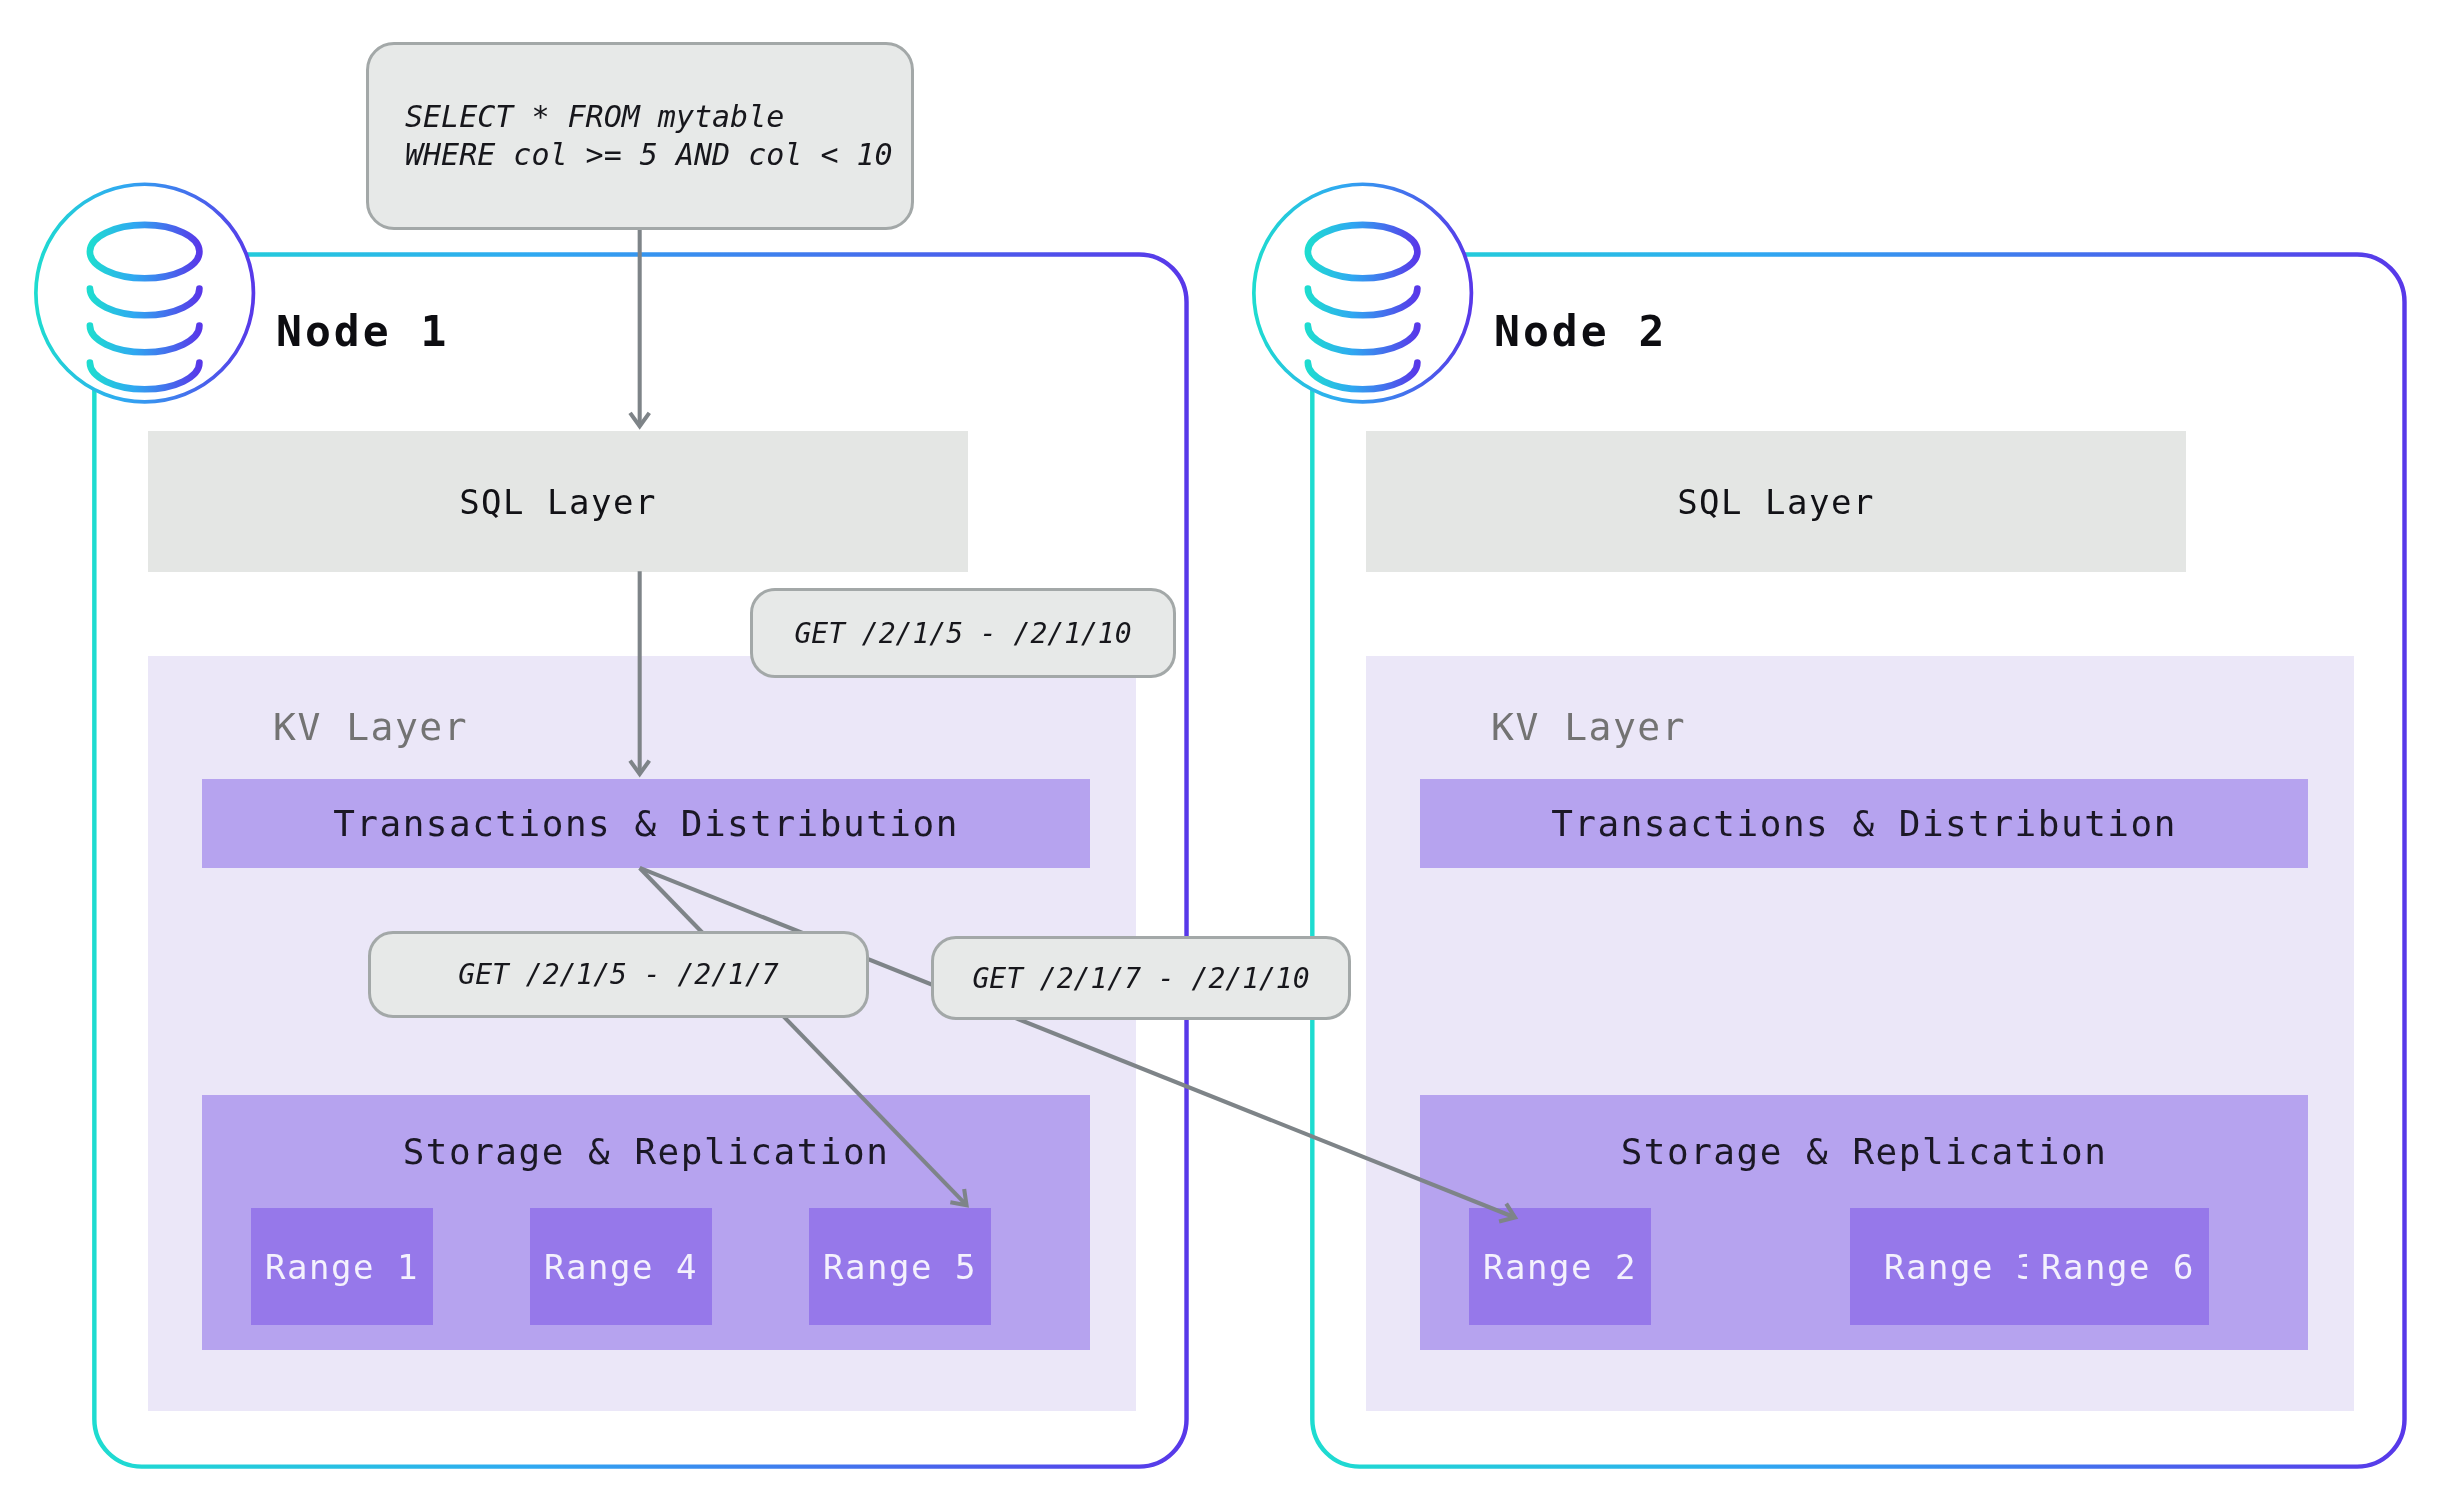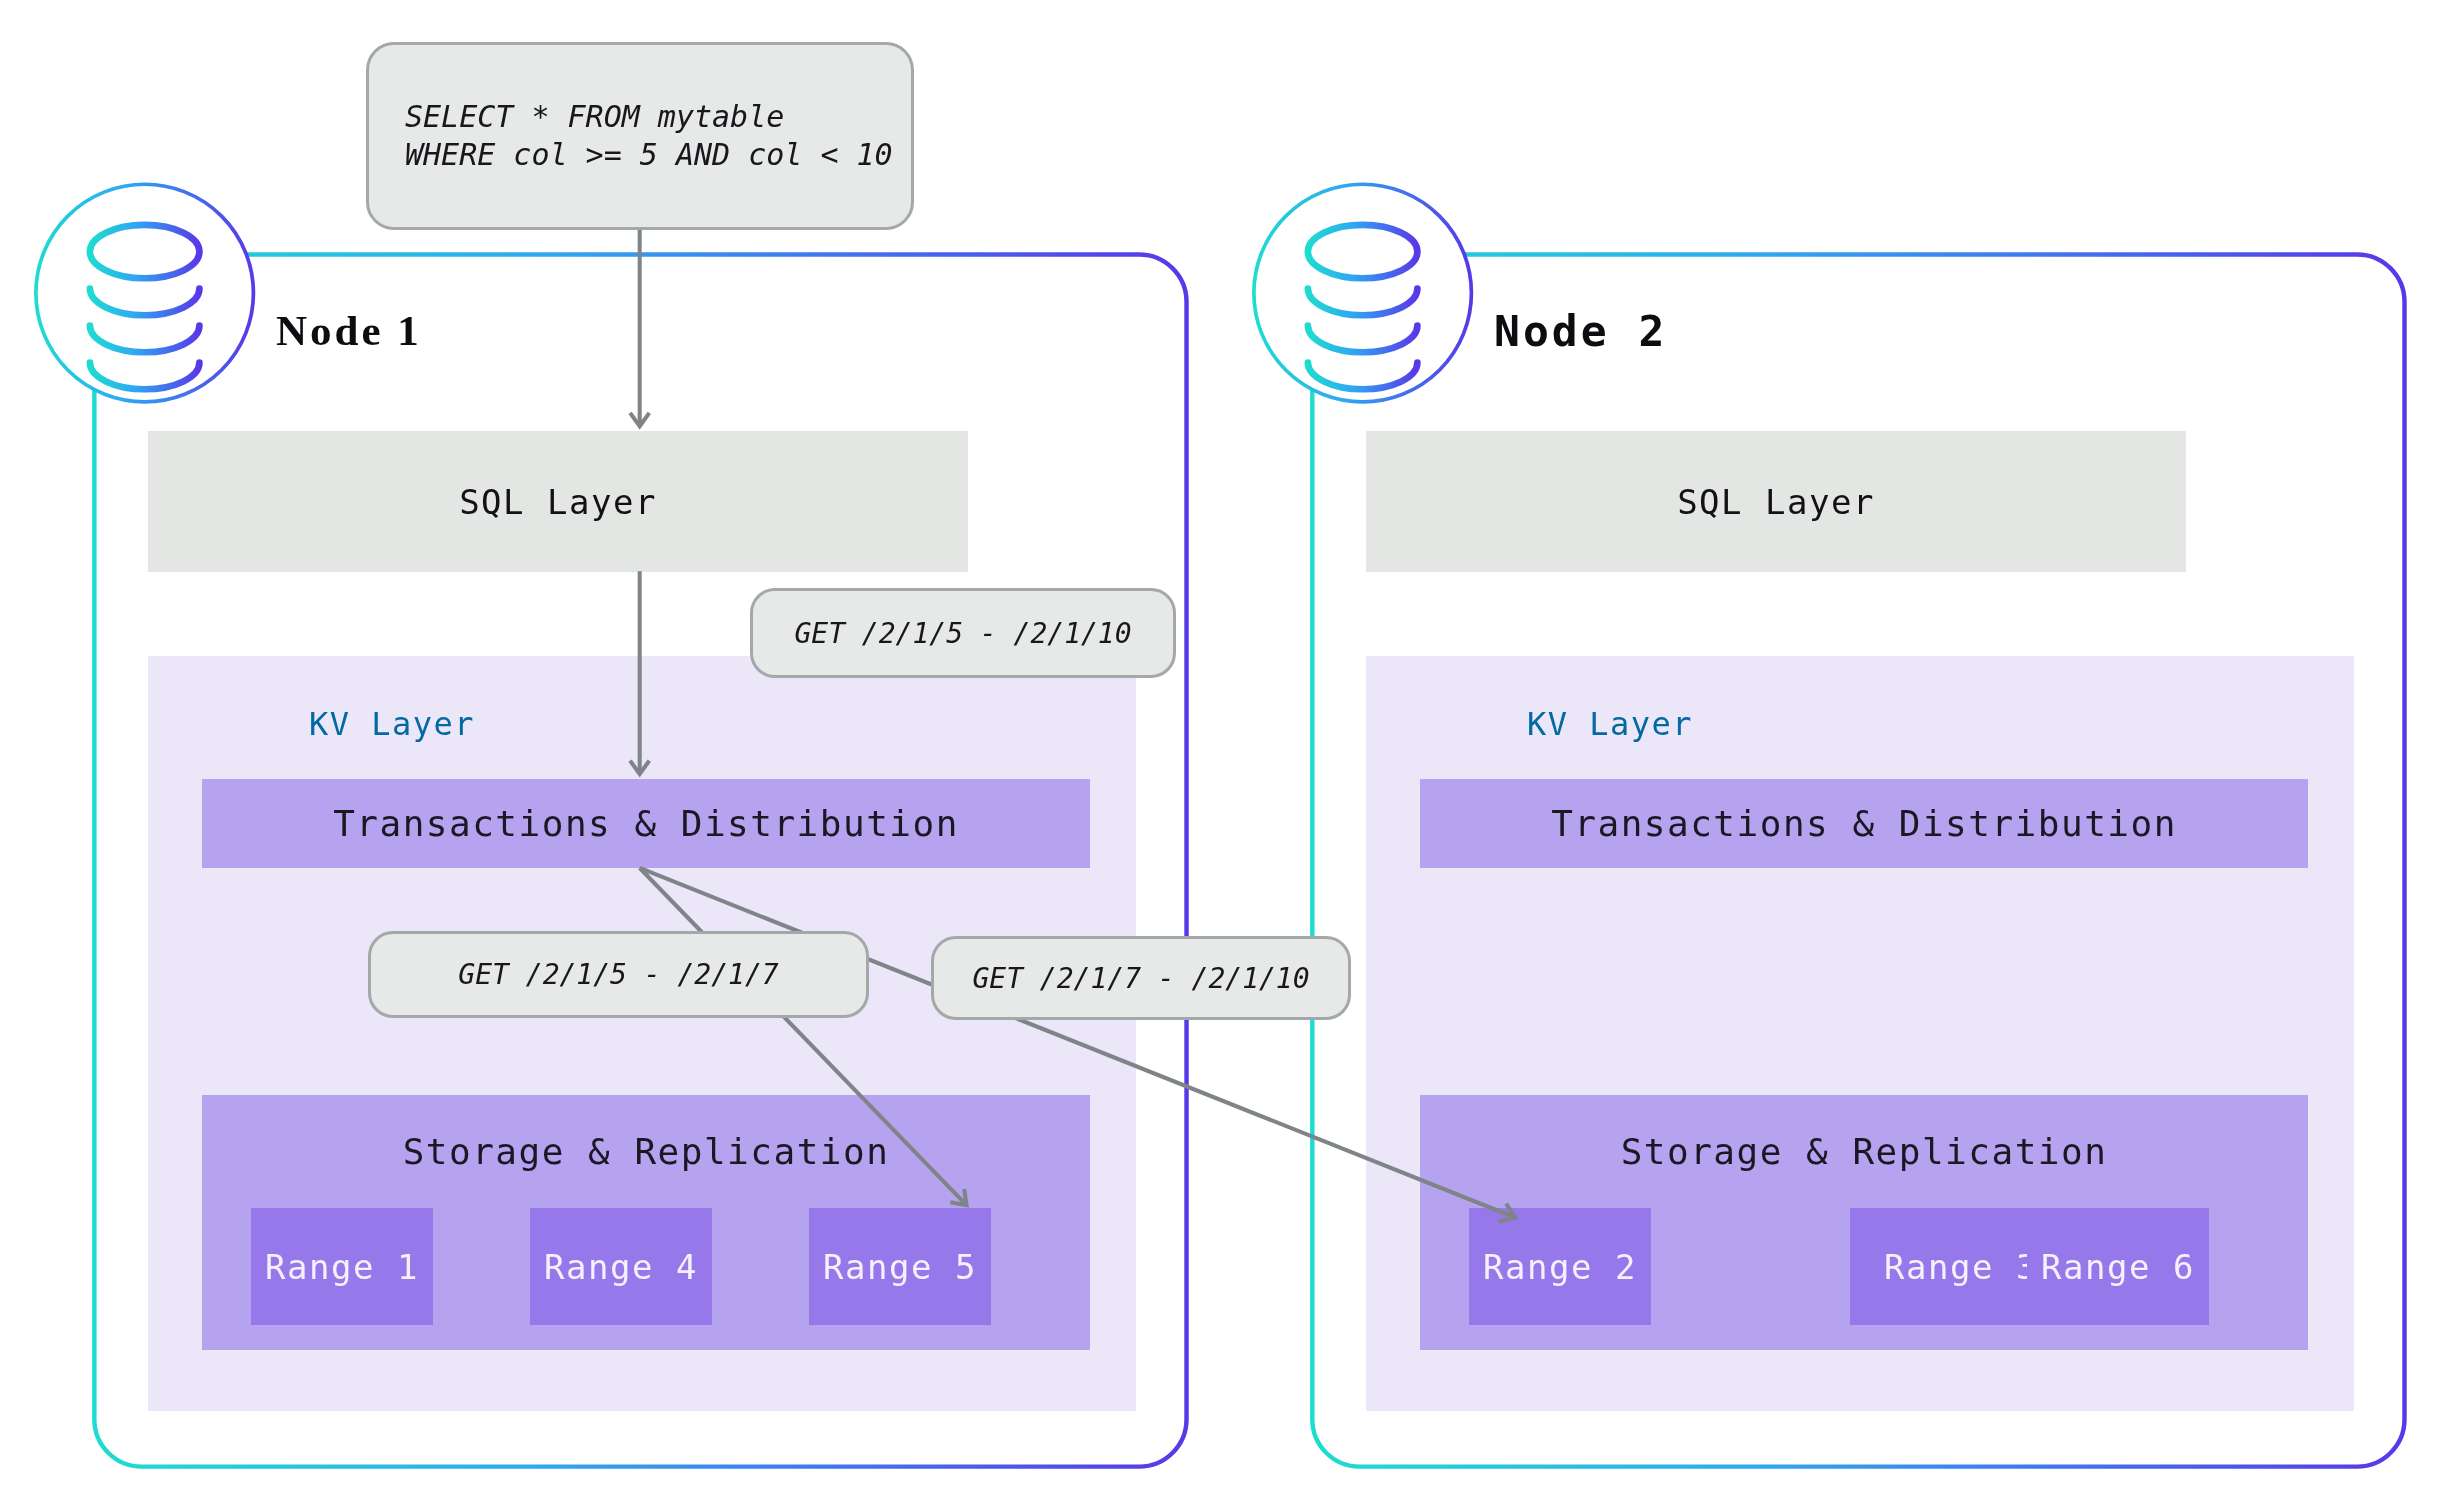--- a/index.html
+++ b/index.html
@@ -36,21 +36,21 @@
   #get-kv{left:750px;top:588px;width:426px;height:90px;}
   #get-left{left:368px;top:931px;width:501px;height:87px;}
   #get-right{left:931px;top:936px;width:420px;height:84px;}
 
   .node-title{
     position:absolute;top:306px;
     font-size:43px;font-weight:700;color:#0d0d11;
     letter-spacing:3px;white-space:pre;
     z-index:3;
   }
-  #node1-title{left:276px;font-family:Liberation Serif, serif;}
+  #node1-title{left:276px;}
   #node2-title{left:1494px;}
 
   .sql-bar{
     position:absolute;top:431px;width:820px;height:141px;
     background:var(--sql-bar-bg,#e4e6e4);
     display:flex;align-items:center;justify-content:center;
     font-size:34px;letter-spacing:1.5px;color:#121216;
     z-index:3;
   }
   #node1-sql{left:148px;}
@@ -58,21 +58,21 @@
 
   .kv-panel{
     position:absolute;top:656px;width:988px;height:755px;
     background:var(--kv-bg,#ebe7f8);
     z-index:3;
   }
   #node1-kv{left:148px;}
   #node2-kv{left:1366px;}
   .kv-label{
     position:absolute;left:125px;top:49px;
-    font-size:32px;letter-spacing:1.5px;color:#0369a1;margin-left:36px;
+    font-size:38px;letter-spacing:1.5px;color:#737373;
   }
 
   .txd-bar{
     position:absolute;top:779px;width:888px;height:89px;
     background:var(--purple-bar,#b6a3ef);
     display:flex;align-items:center;justify-content:center;
     font-size:36px;letter-spacing:1.5px;color:#1b1826;
     z-index:3;
   }
   #node1-txd{left:202px;}

